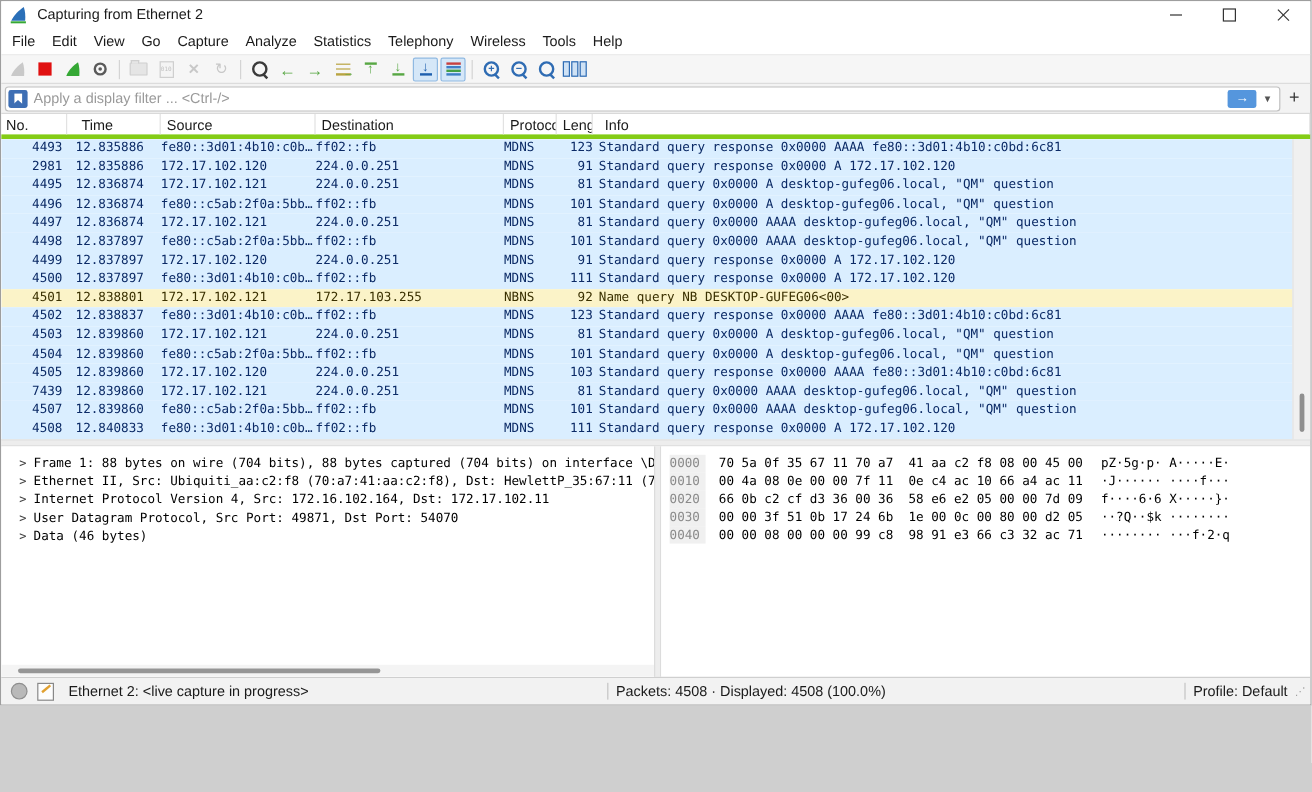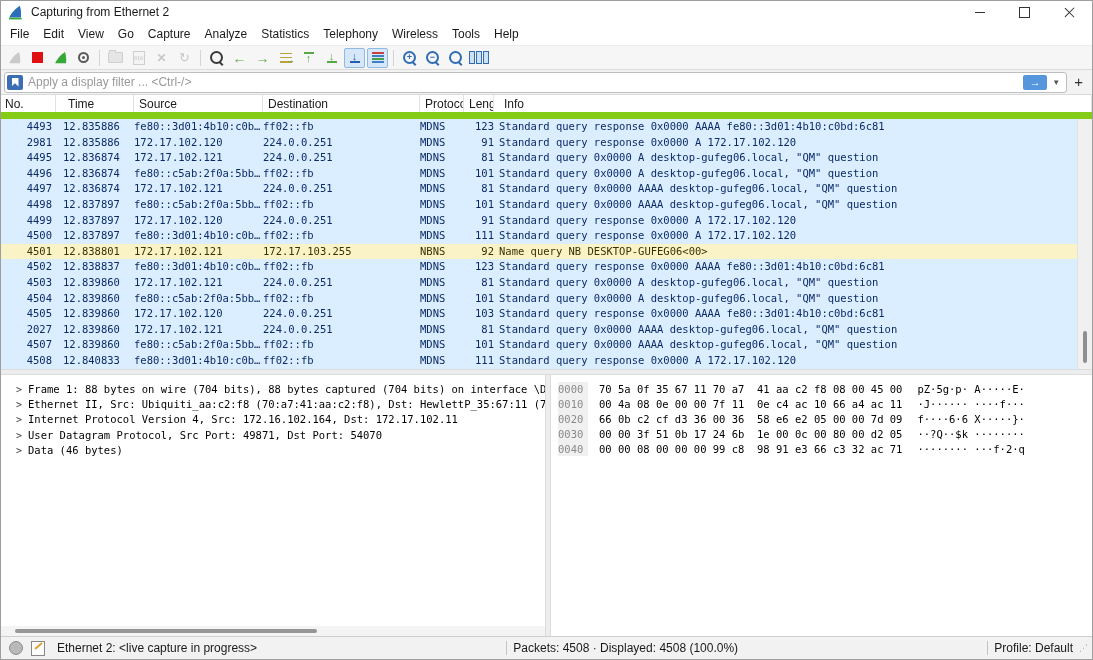--- a/index.html
+++ b/index.html
@@ -1,17 +1,17 @@
 <!DOCTYPE html>
 <html><head>
 <meta charset="utf-8">
 <style>
   html,body{margin:0;padding:0;background:#cfcfcf;}
   .window{
-    width:1093px;height:660px;box-sizing:border-box;border:1px solid #9e9e9e;
+    width:1093px;height:588px;box-sizing:border-box;border:1px solid #9e9e9e;
     background:#ffffff;display:flex;flex-direction:column;overflow:hidden;
     font-family:"Liberation Sans",sans-serif;color:#1a1a1a;position:relative;
   }
   
   .titlebar{flex:0 0 22px;display:flex;align-items:center;background:#ffffff;}
   .app-icon{width:15px;height:15px;margin:0 8px 0 7px;position:relative;}
   .title-text{font-size:12px;}
   .win-controls{margin-left:auto;display:flex;height:100%;}
   .win-btn{width:45px;height:100%;display:flex;align-items:center;justify-content:center;}
   .glyph-min{width:10px;height:1px;background:#333;}
@@ -61,21 +61,21 @@
   .filter-field{flex:1;height:19px;background:#ffffff;border:1px solid #bfbfbf;border-radius:3px;display:flex;align-items:center;padding:0 2px;}
   .bookmark{width:16px;height:15px;background:#3d6eb4;border-radius:2px;display:flex;align-items:center;justify-content:center;margin-right:3px;}
   .bookmark i{width:7px;height:9px;background:#fff;clip-path:polygon(0 0,100% 0,100% 100%,50% 64%,0 100%);}
   .filter-input{flex:1;border:none;outline:none;font-size:12px;color:#222;font-family:"Liberation Sans",sans-serif;background:transparent;}
   .filter-input::placeholder{color:#9a9a9a;}
   .apply-btn{width:24px;height:15px;background:#5596dd;border-radius:2px;color:#fff;display:flex;align-items:center;justify-content:center;font-size:11px;font-weight:bold;}
   .caret{font-size:8px;color:#555;margin:0 4px 0 5px;}
   .plus-btn{font-size:15px;color:#333;padding:0 6px 2px 7px;}
   
   .mono{font-family:"DejaVu Sans Mono",monospace;font-size:10.5px;}
-  .pl-header{flex:0 0 17px;display:flex;background:#ffffff;border-bottom:7px solid #84cc16;align-items:stretch;}
+  .pl-header{flex:0 0 17px;display:flex;background:#ffffff;border-bottom:4px solid #84cc16;align-items:stretch;}
   .hcell{font-size:12px;display:flex;align-items:center;padding-left:5px;border-right:1px solid #e2e2e2;box-sizing:border-box;overflow:hidden;white-space:nowrap;}
   .pl-list{flex:0 0 250px;position:relative;background:#ffffff;overflow:hidden;}
   .prow{display:flex;height:15.6px;line-height:15.6px;white-space:nowrap;justify-content:flex-end;}
   .prow.udp{background:#daeeff;color:#0b2a66;}
   .prow.nbns{background:#fbf3c8;color:#3a3000;}
   .cell{overflow:hidden;box-sizing:border-box;}
   .c-no{width:55px;text-align:right;padding-right:4px;flex:0 0 auto;}
   .c-time{width:71px;margin-left:7px;flex:0 0 auto;}
   .c-src{width:129px;flex:0 0 auto;}
   .c-dst{width:157px;flex:0 0 auto;}
@@ -383,21 +383,21 @@
         <div class="prow udp">
           <div class="cell c-no">4505</div>
           <div class="cell c-time">12.839860</div>
           <div class="cell c-src">172.17.102.120</div>
           <div class="cell c-dst">224.0.0.251</div>
           <div class="cell c-proto">MDNS</div>
           <div class="cell c-len">103</div>
           <div class="cell c-info">Standard query response 0x0000 AAAA fe80::3d01:4b10:c0bd:6c81</div>
         </div>
         <div class="prow udp">
-          <div class="cell c-no">2027</div>
+          <div class="cell c-no">7439</div>
           <div class="cell c-time">12.839860</div>
           <div class="cell c-src">172.17.102.121</div>
           <div class="cell c-dst">224.0.0.251</div>
           <div class="cell c-proto">MDNS</div>
           <div class="cell c-len">81</div>
           <div class="cell c-info">Standard query 0x0000 AAAA desktop-gufeg06.local, "QM" question</div>
         </div>
         <div class="prow udp">
           <div class="cell c-no">4507</div>
           <div class="cell c-time">12.839860</div>

